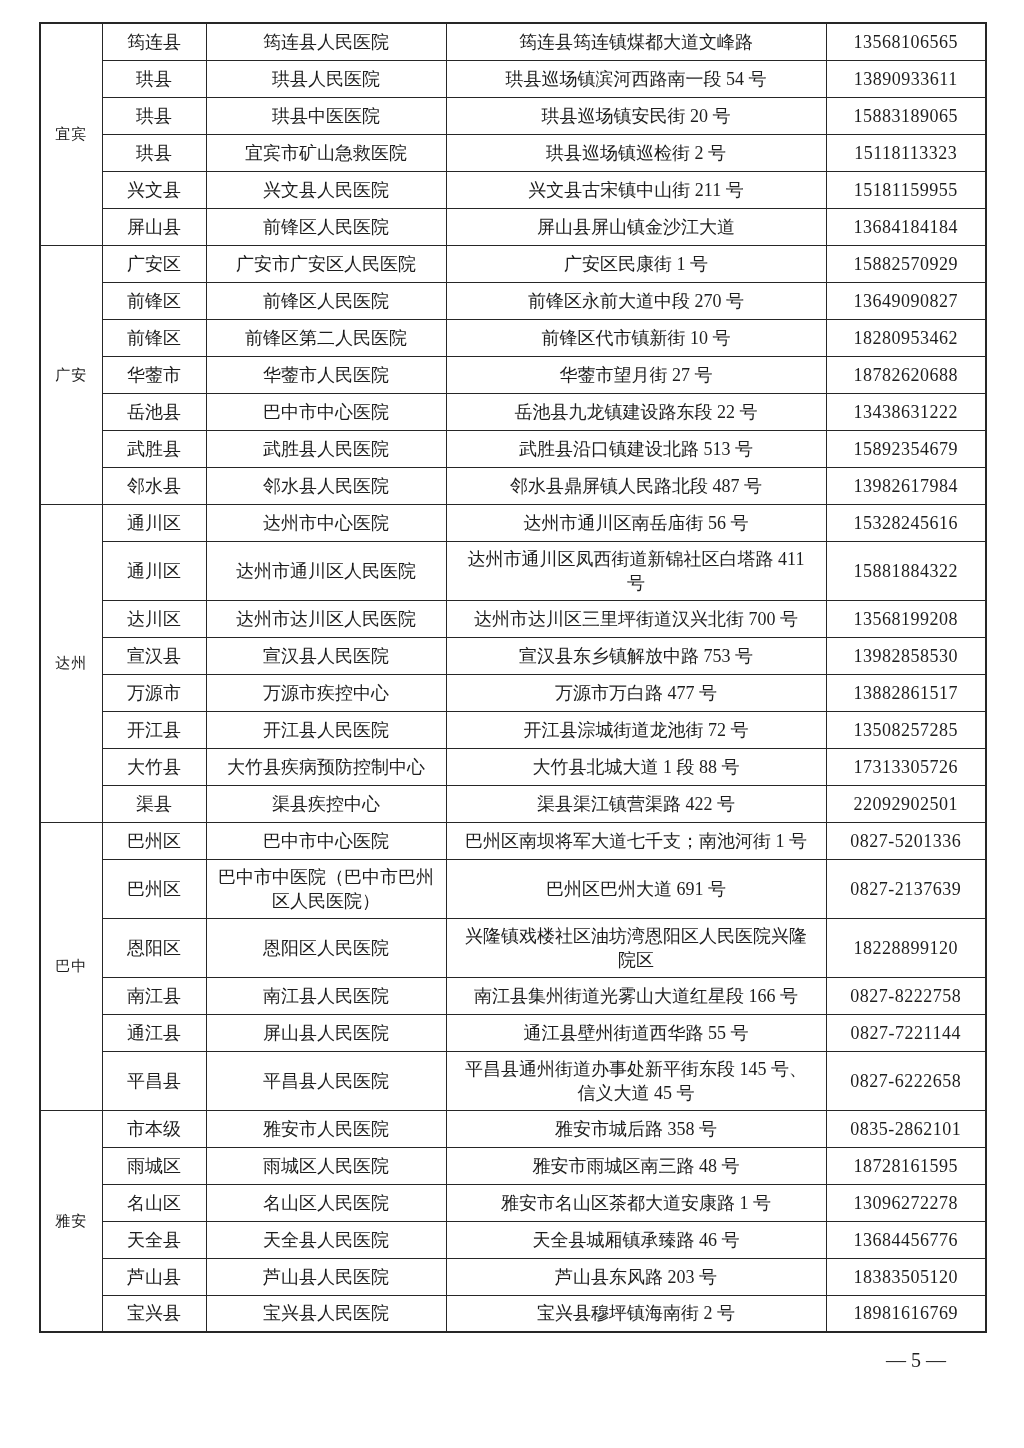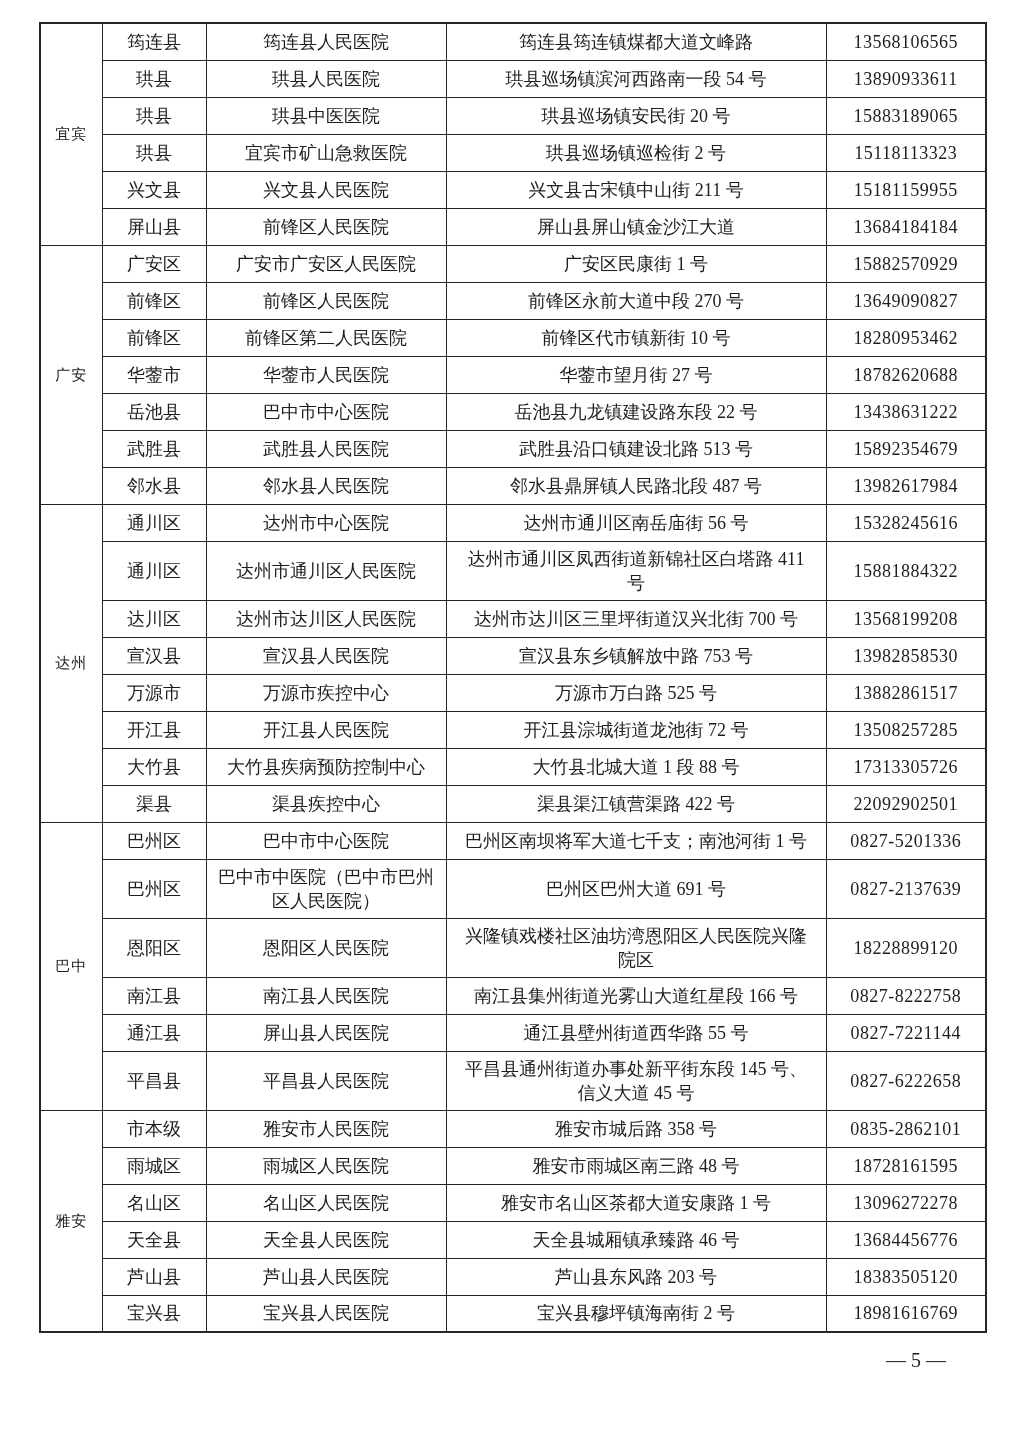--- a/index.html
+++ b/index.html
@@ -178,21 +178,21 @@
         </tr>
         <tr>
           <td class="district-cell">宣汉县</td>
           <td class="hospital-cell">宣汉县人民医院</td>
           <td class="address-cell">宣汉县东乡镇解放中路 753 号</td>
           <td class="phone-cell">13982858530</td>
         </tr>
         <tr>
           <td class="district-cell">万源市</td>
           <td class="hospital-cell">万源市疾控中心</td>
-          <td class="address-cell">万源市万白路 525 号</td>
+          <td class="address-cell">万源市万白路 477 号</td>
           <td class="phone-cell">13882861517</td>
         </tr>
         <tr>
           <td class="district-cell">开江县</td>
           <td class="hospital-cell">开江县人民医院</td>
           <td class="address-cell">开江县淙城街道龙池街 72 号</td>
           <td class="phone-cell">13508257285</td>
         </tr>
         <tr>
           <td class="district-cell">大竹县</td>

